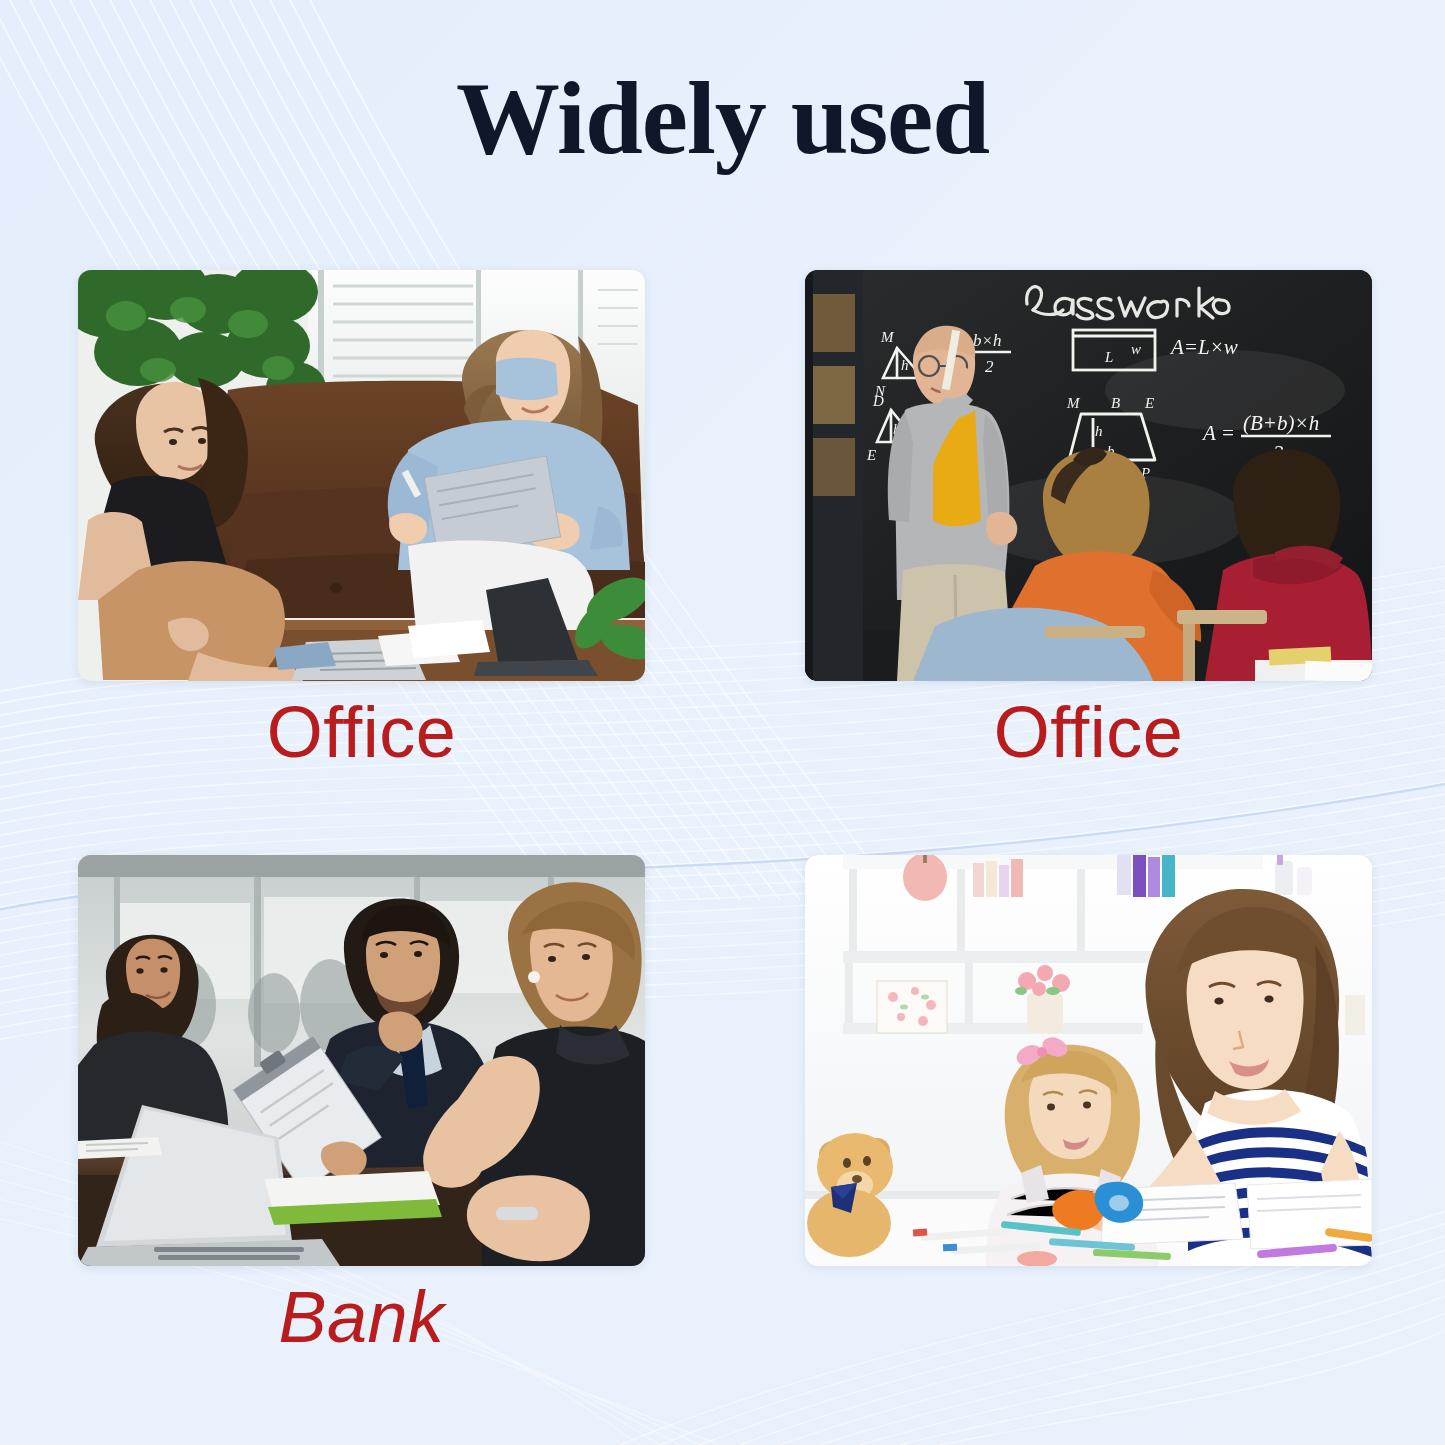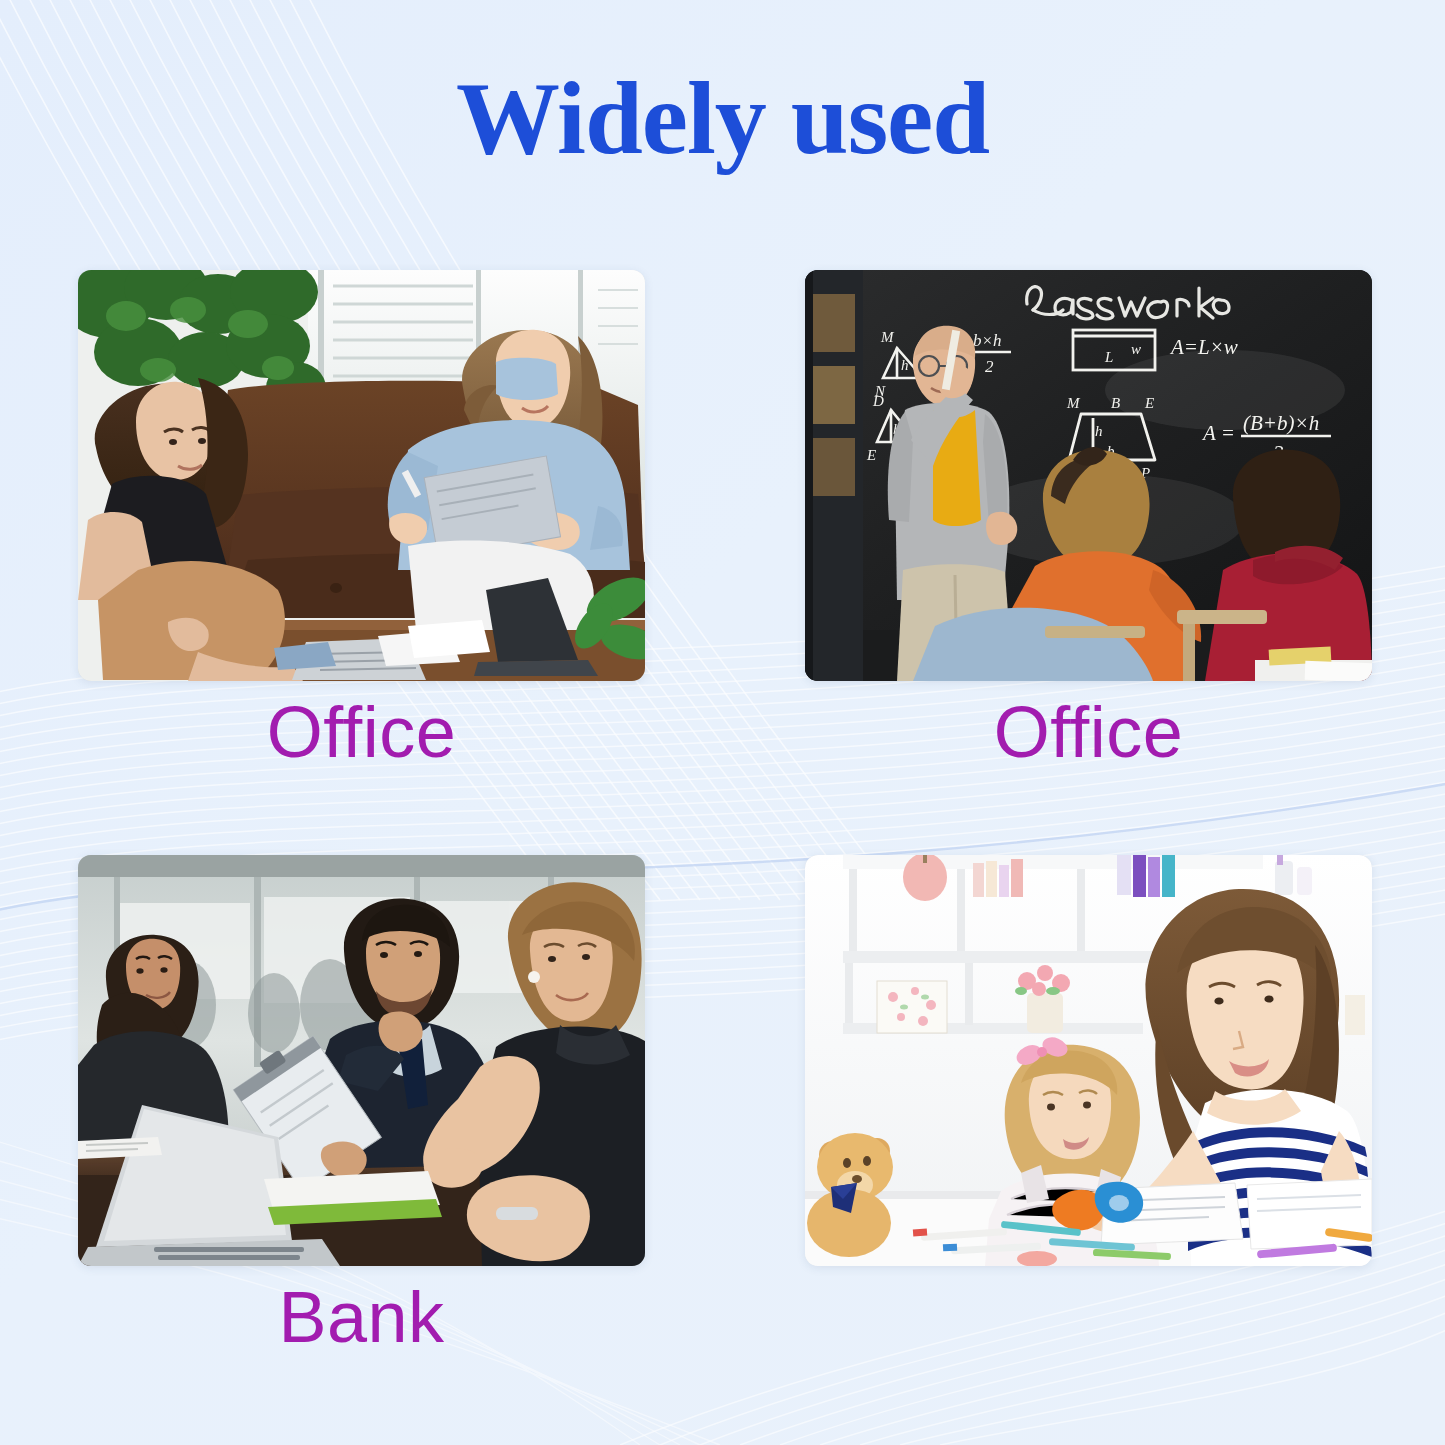--- a/index.html
+++ b/index.html
@@ -14,50 +14,50 @@
 
   .page{position:absolute;inset:0;}
 
   .title{
     position:absolute;top:58px;left:0;width:1445px;
     text-align:center;
     font-family:"Liberation Serif", serif;
     font-weight:700;
     font-size:104px;
     letter-spacing:-1px;
-    color:#1d4ed8;
+    color:#0f172a;
     line-height:1.15;
   }
 
   .grid{position:absolute;top:270px;left:0;width:1445px;}
 
   .cell{position:absolute;}
   .cell.office{left:78px;top:0px;}
   .cell.school{left:805px;top:0px;}
-  .cell.bank{left:78px;top:585px;}
+  .cell.bank{left:78px;top:585px;font-style:italic;}
   .cell.home{left:805px;top:585px;}
 
   .photo{
     width:567px;height:411px;
     border-radius:13px;
     overflow:hidden;
     position:relative;
     box-shadow:0 2px 10px rgba(40,70,110,0.10);
     background:#c9d4e0;
   }
   .photo svg{display:block;width:567px;height:411px;}
 
   .caption{
     width:567px;
     text-align:center;
     margin-top:14px;
     font-family:"Liberation Sans", sans-serif;
     font-weight:400;
     font-size:72px;
-    color:#a21caf;
+    color:#b91c1c;
     line-height:1.05;
     letter-spacing:0.5px;
   }
 </style>
 </head>
 <body>
 
 <div class="bg-wrap">
   <svg width="1445" height="1445" viewBox="0 0 1445 1445" aria-hidden="true">
     <defs>

